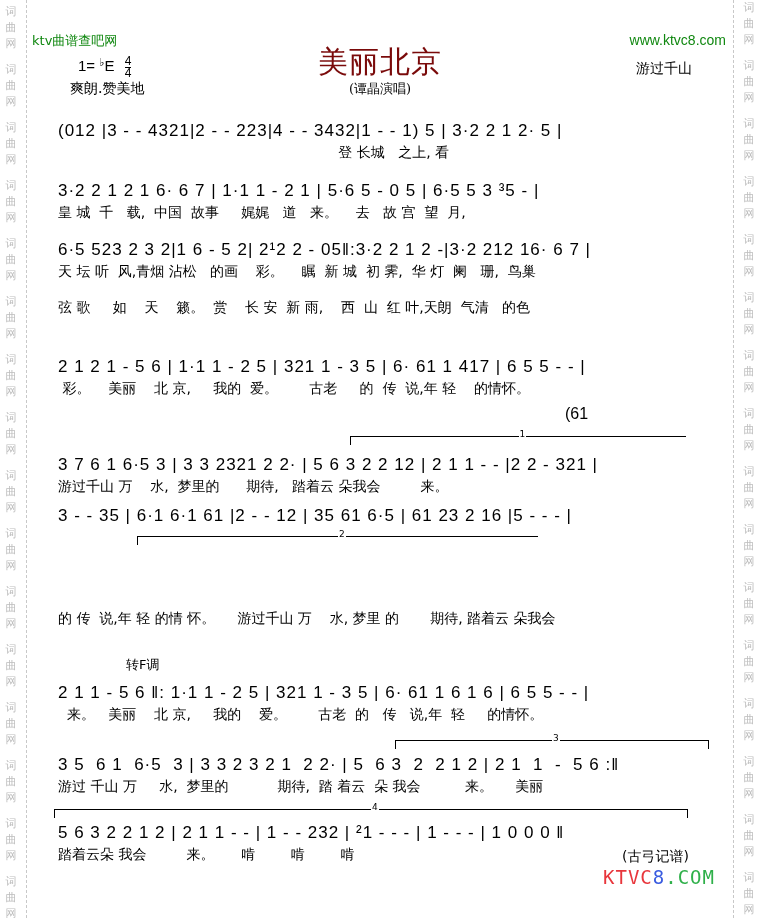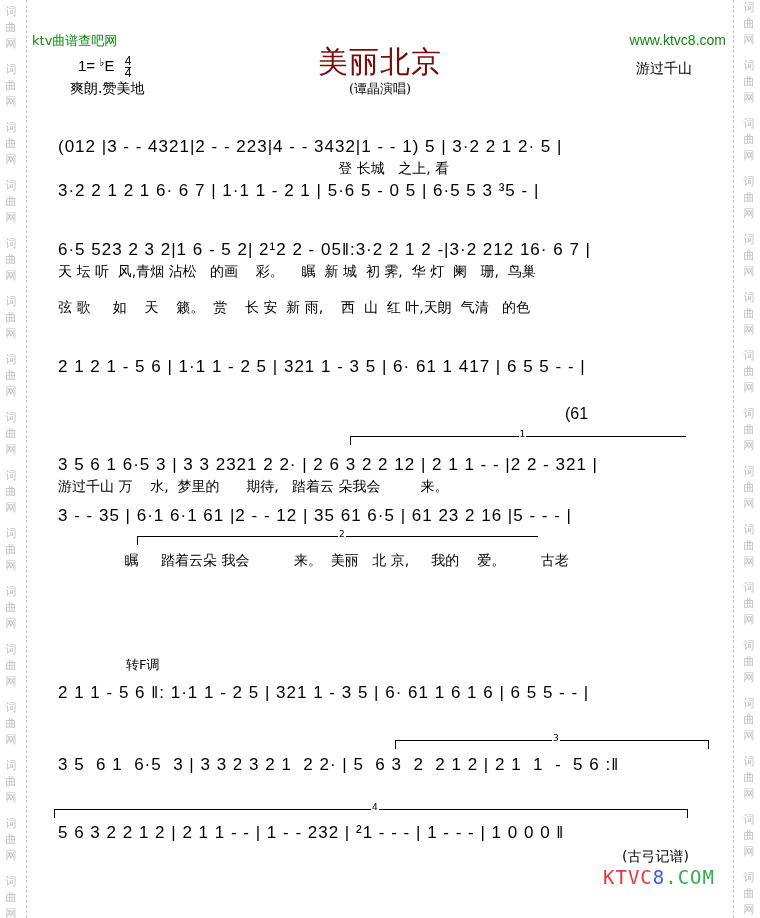--- a/index.html
+++ b/index.html
@@ -154,80 +154,85 @@
   <span>1=</span>
   <span class="flat">♭</span><span>E</span>
   <span class="frac">
     <span class="top">4</span>
     <span>4</span>
   </span>
 </div>
 <div class="hdr-mood">爽朗.赞美地</div>
 <div class="hdr-credit">游过千山</div>
 
-<div class="row" style="top:136px">
+<div class="row" style="top:120px">
   <div class="notes">(012 |3 - - 4321|2 - - 223|4 - - 3432|1 - - 1) 5 | 3·2 2 1 2· 5 |</div>
   <div class="lyr">                                                               登 长城   之上, 看</div>
 </div>
 <div class="row" style="top:180px">
   <div class="notes">3·2 2 1 2 1 6· 6 7 | 1·1 1 - 2 1 | 5·6 5 - 0 5 | 6·5 5 3 ³5 - |</div>
+  <div class="lyr">皇 城  千   载,  中国  故事     娓娓   道   来。    去   故 宫  望  月,</div>
 </div>
 <div class="row" style="top:239px">
   <div class="notes">6·5 523 2 3 2|1 6 - 5 2| 2¹2 2 - 05‖:3·2 2 1 2 -|3·2 212 16· 6 7 |</div>
   <div class="lyr">天 坛 听  风,青烟 沾松   的画    彩。    瞩  新 城  初 霁,  华 灯  阑   珊,  鸟巢</div>
 </div>
 <div class="row" style="top:297px">
   <div class="lyr">弦 歌     如    天    籁。  赏    长 安  新 雨,    西  山  红 叶,天朗  气清   的色</div>
 </div>
 <div class="row" style="top:356px">
   <div class="notes">2 1 2 1 - 5 6 | 1·1 1 - 2 5 | 321 1 - 3 5 | 6· 61 1 417 | 6 5 5 - - |</div>
+  <div class="lyr"> 彩。    美丽    北 京,     我的  爱。       古老     的  传  说,年 轻    的情怀。</div>
 </div>
 
 <div class="annot" style="left:565px; top:405px; font-family:'Liberation Sans',sans-serif; font-size:16px;">(61</div>
 <div class="volta" style="left:350px; top:436px; width:335px;">
     <span>1</span>
   </div>
 
 <div class="row" style="top:454px">
-  <div class="notes">3 5 6 1 6·5 3 | 3 3 2321 2 2· | 2 6 3 2 2 12 | 2 1 1 - - |2 2 - 321 |</div>
+  <div class="notes">3 7 6 1 6·5 3 | 3 3 2321 2 2· | 5 6 3 2 2 12 | 2 1 1 - - |2 2 - 321 |</div>
   <div class="lyr">游过千山 万    水,  梦里的      期待,   踏着云 朵我会         来。</div>
 </div>
 <div class="row" style="top:505px">
   <div class="notes">3 - - 35 | 6·1 6·1 61 |2 - - 12 | 35 61 6·5 | 61 23 2 16 |5 - - - |</div>
 </div>
 
 <div class="volta" style="left:137px; top:536px; width:400px;">
     <span>2</span>
   </div>
 
 <div class="row" style="top:550px">
-  <div class="lyr">               瞩     踏着云朵 我会          来。  美丽   北 京,     我的    爱。        古老</div>
 </div>
 <div class="row" style="top:608px">
+  <div class="lyr">的 传  说,年 轻 的情 怀。     游过千山 万    水, 梦里 的       期待, 踏着云 朵我会</div>
 </div>
 
 <div class="annot" style="left:126px; top:656px;">转F调</div>
 
 <div class="row" style="top:682px">
   <div class="notes">2 1 1 - 5 6 ‖: 1·1 1 - 2 5 | 321 1 - 3 5 | 6· 61 1 6 1 6 | 6 5 5 - - |</div>
+  <div class="lyr">  来。   美丽    北 京,     我的    爱。       古老  的   传   说,年  轻     的情怀。</div>
 </div>
 
 <div class="volta closed" style="left:395px; top:740px; width:312px;">
     <span>3</span>
   </div>
 
 <div class="row" style="top:754px">
   <div class="notes">3 5  6 1  6·5  3 | 3 3 2 3 2 1  2 2· | 5  6 3  2  2 1 2 | 2 1  1  -  5 6 :‖</div>
+  <div class="lyr">游过 千山 万     水,  梦里的           期待,  踏 着云  朵 我会          来。     美丽</div>
 </div>
 
 <div class="volta closed" style="left:54px; top:809px; width:632px;">
     <span>4</span>
   </div>
 
 <div class="row" style="top:822px">
   <div class="notes">5 6 3 2 2 1 2 | 2 1 1 - - | 1 - - 232 | ²1 - - - | 1 - - - | 1 0 0 0 ‖</div>
+  <div class="lyr">踏着云朵 我会         来。      啃        啃        啃</div>
 </div>
 
 <div class="credit-bot">(古弓记谱)</div>
 
 <div class="logo">
   <span style="color:#e8363c">KTVC</span><span style="color:#3a5ce0">8</span><span style="color:#2fb04a">.COM</span>
 </div>
 
 </body></html>

